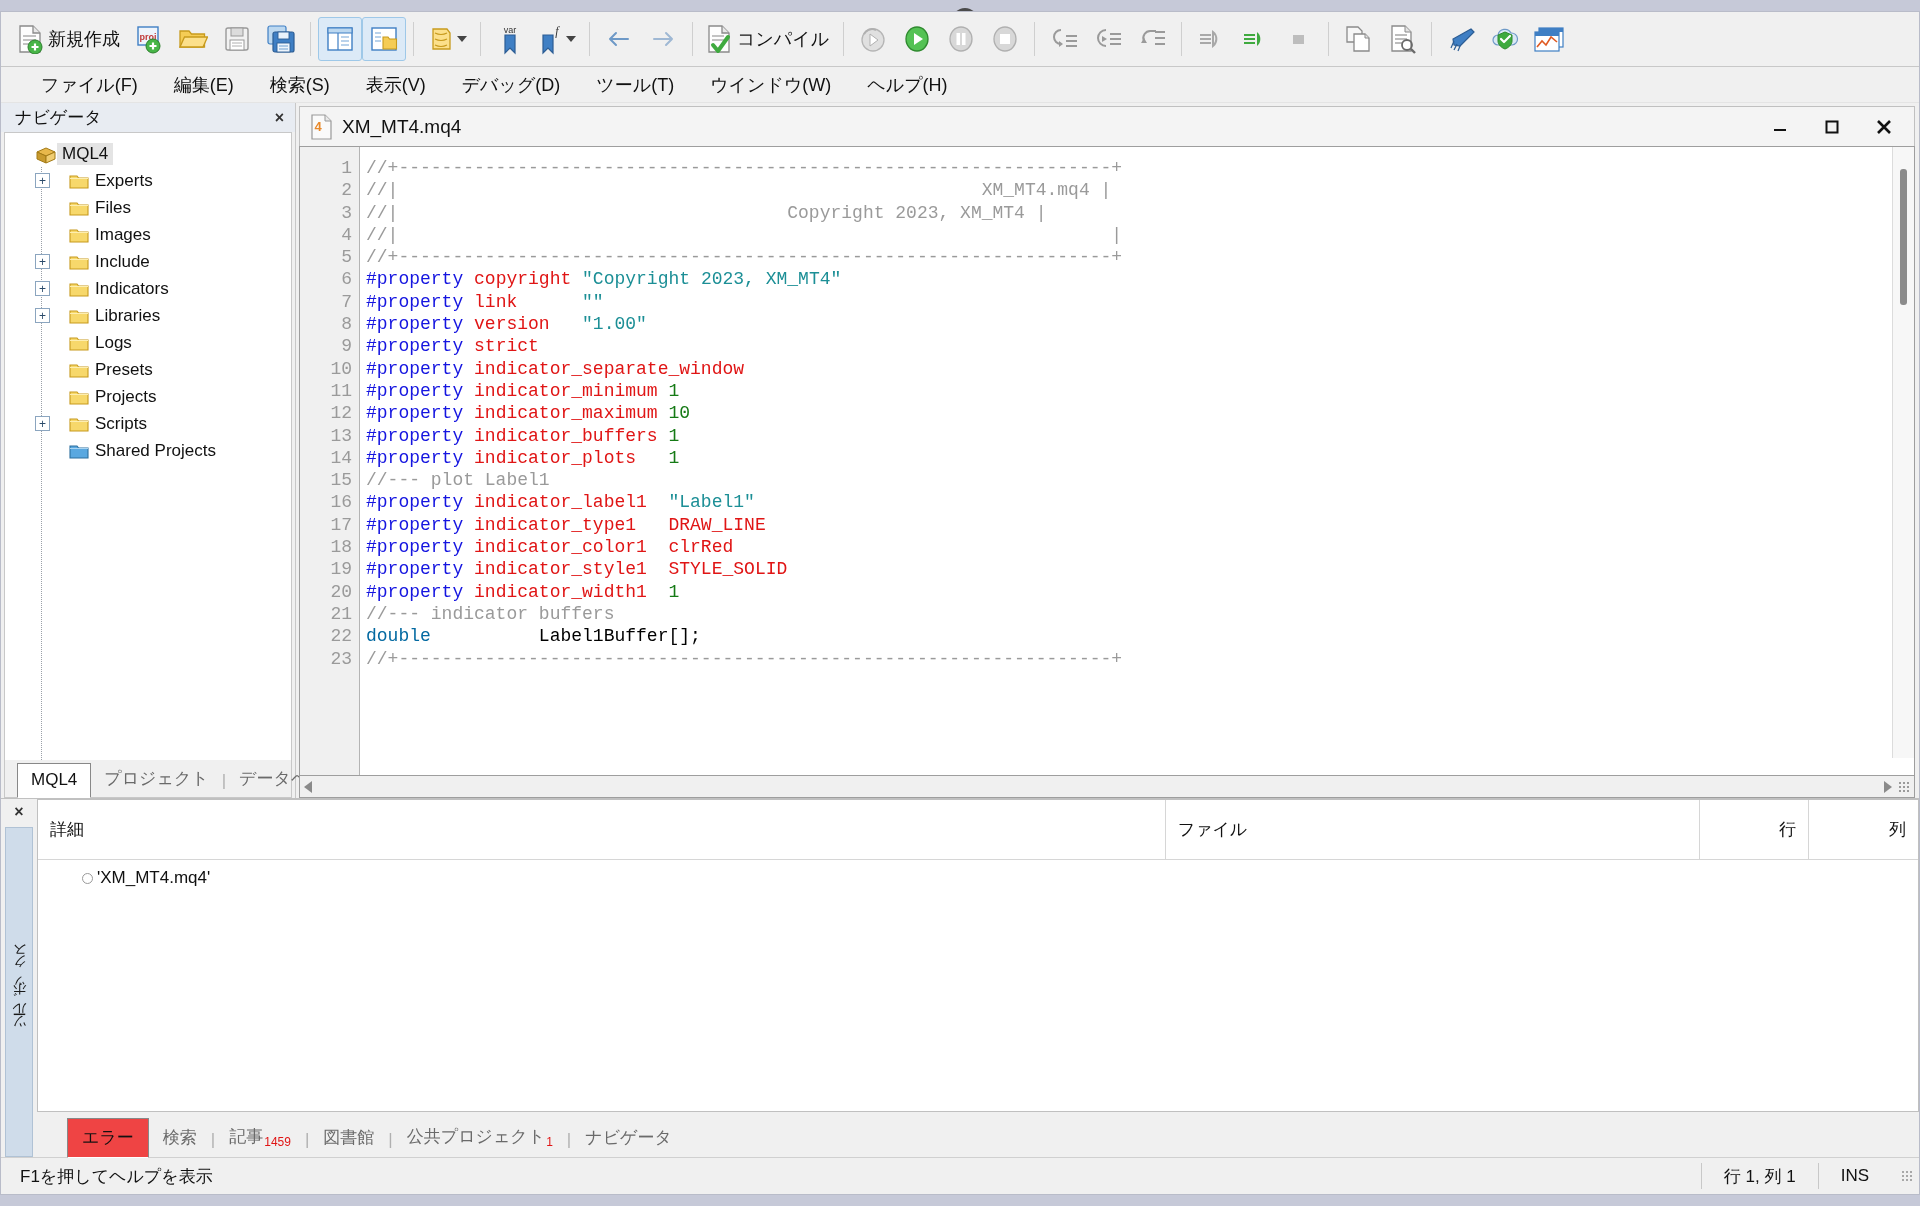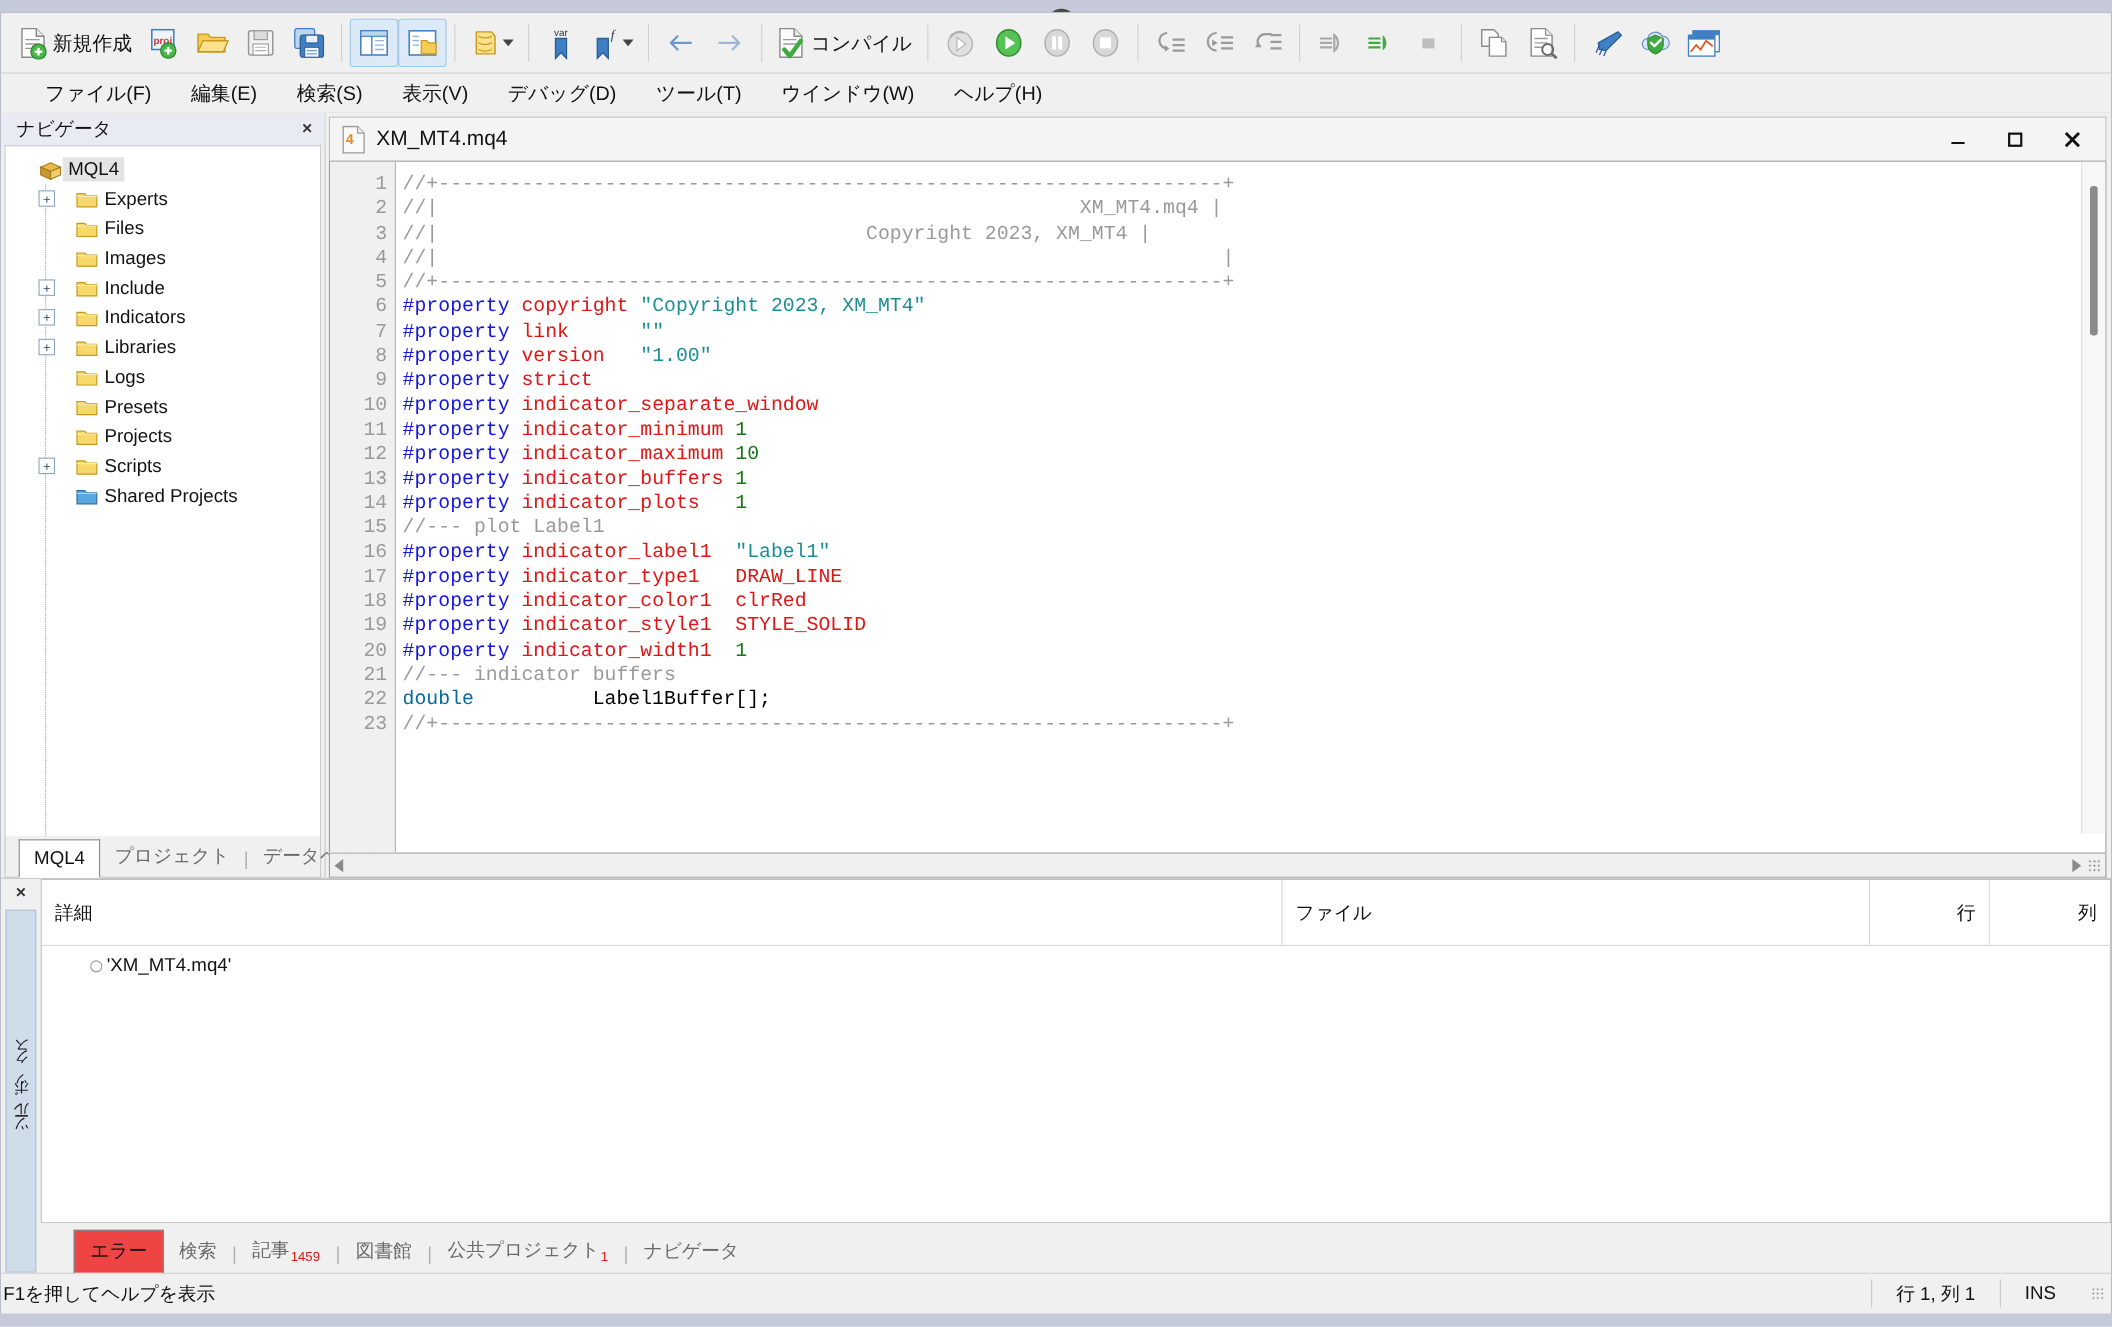--- a/index.html
+++ b/index.html
@@ -178,21 +178,21 @@
   .tbx-row span.txt { margin-left:19px; }
   .tbx-tabs { height:45px; display:flex; align-items:flex-end; padding-left:30px; flex:none; background:#f0f0f0;}
   .tbx-tab { font-size:17px; padding:7px 14px 8px; color:#6a6a6a; white-space:nowrap; position:relative;}
   .tbx-tab.active { color:#111; background:#ef4444; border:1px solid #888; border-bottom:1px solid #fff; margin-bottom:-1px; z-index:2;}
   .tbx-tab .sub { font-size:12px; color:#e01515; vertical-align:sub; margin-left:1px;}
   .tbx-sep { color:#b0b0b0; padding:7px 0; }
 
   
   #statusbar {
     height:37px; background:#f0f0f0; border-top:1px solid #d0d0d0; display:flex; align-items:center;
-    padding-left:2px; font-size:17px; color:#111; flex:none;
+    padding-left:19px; font-size:17px; color:#111; flex:none;
   }
   .sb-sep { margin-left:auto; }
   .sb-cell { padding:0 22px; border-left:1px solid #c8c8c8; height:26px; display:flex; align-items:center;}
   .sb-grip { width:12px;height:12px;margin:0 6px 0 10px;
     background-image:radial-gradient(#a8a8a8 1px, transparent 1px); background-size:4px 4px;}
   svg { display:block; }
 </style>
 </head>
 <body>
 

